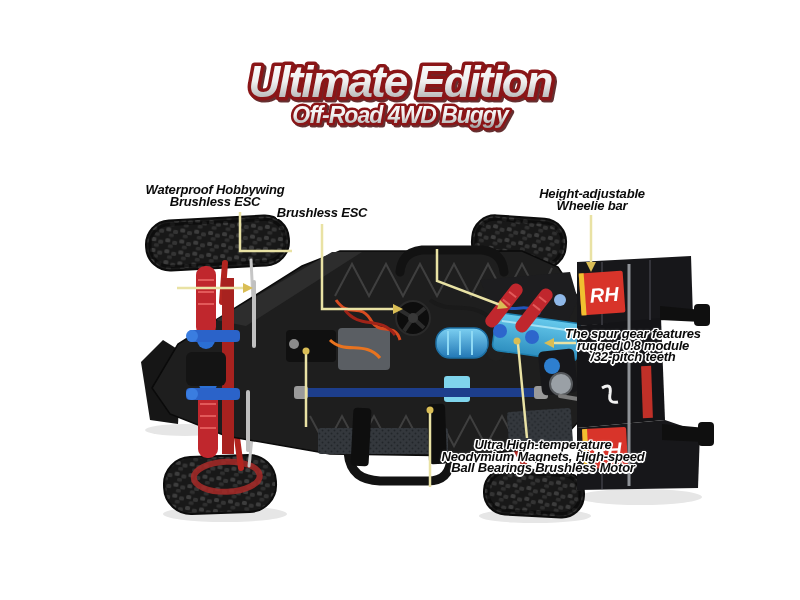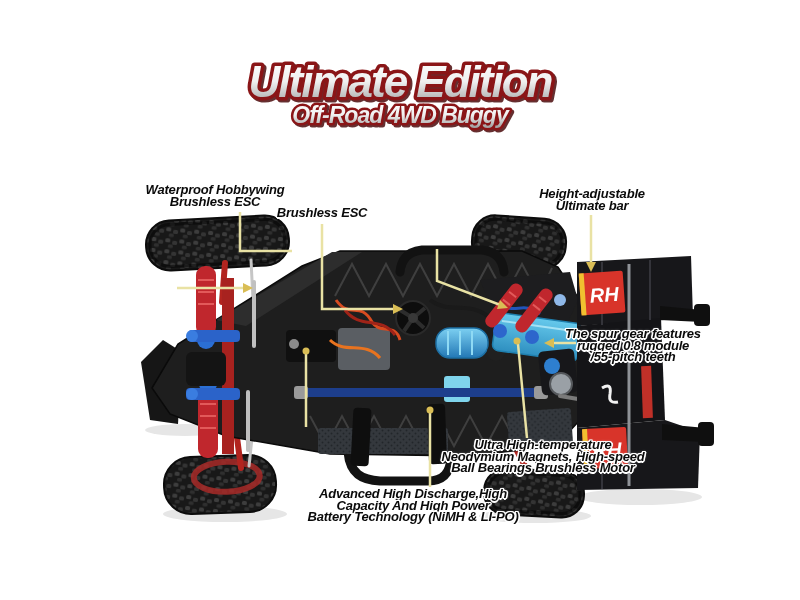--- a/index.html
+++ b/index.html
@@ -230,23 +230,20 @@
       <circle cx="306" cy="351" r="3.5"></circle>
       <circle cx="430" cy="410" r="3.5"></circle>
       <circle cx="517" cy="341" r="3.5"></circle>
     </g>
   </svg>
 
   <div class="callout" style="left:215px;top:184px;">Waterproof Hobbywing
 Brushless ESC</div>
   <div class="callout lg" style="left:322px;top:206px;">Brushless ESC</div>
   <div class="callout" style="left:592px;top:188px;">Height-adjustable
-Ultimate bar</div>
+Wheelie bar</div>
   <div class="callout" style="left:633px;top:328px;">The spur gear features
 rugged 0.8 module
-/55-pitch teeth</div>
-  <div class="callout" style="left:413px;top:488px;">Advanced High Discharge,High
-Capacity And High Power
-Battery Technology (NiMH &amp; LI-PO)</div>
+/32-pitch teeth</div>
   <div class="callout" style="left:543px;top:439px;">Ultra High-temperature
 Neodymium Magnets, High-speed
 Ball Bearings Brushless Motor</div>
 </div>
 
 </body></html>

